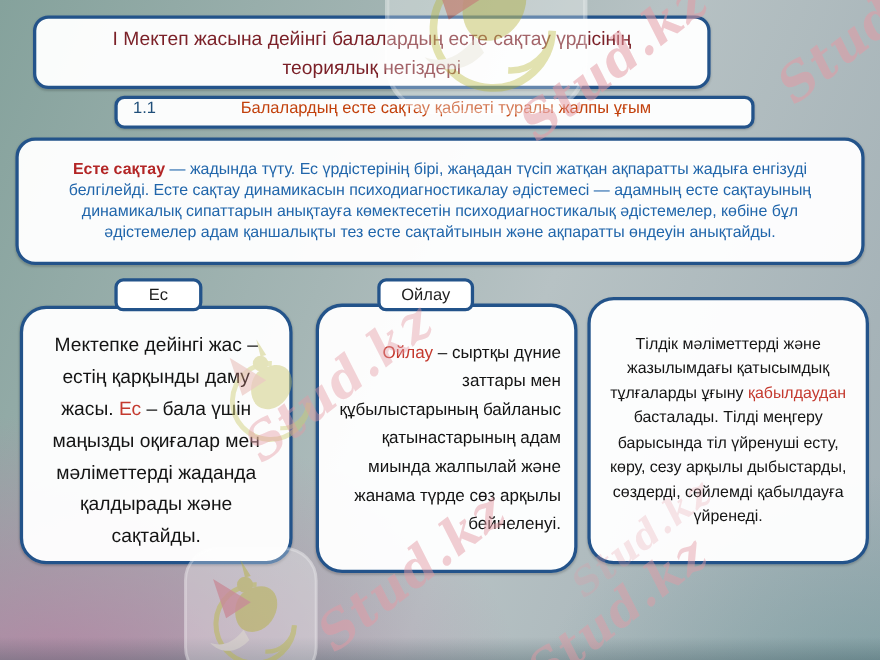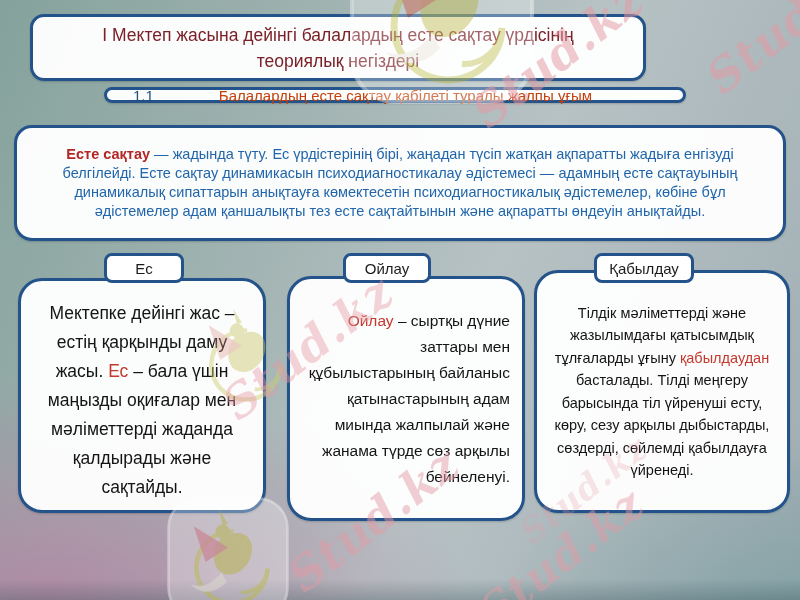--- a/index.html
+++ b/index.html
@@ -39,22 +39,22 @@
     box-shadow:0 1px 2px rgba(0,0,0,0.18);
   }
 
   .title-box {
     left:30px; top:14px; width:616px; height:67px; border-radius:14px; z-index:4;
     display:flex; align-items:center; justify-content:flex-end; padding:16px 34px;
   }
   .title { color:#7b2128; font-size:17.5px; line-height:26px; text-align:center; }
 
   .subtitle-box {
-    left:104px; top:87px; width:582px; height:16px; border-radius:9px; z-index:4;
-    display:flex; align-items:center; padding:0 26px;
+    left:104px; top:87px; width:582px; height:30px; border-radius:9px; z-index:4;
+    display:flex; align-items:flex-start; padding:0 14px;
   }
   .subnum  { color:#1f4e79; font-size:15px; flex:none; }
   .subtext { color:#c2410c; font-size:15px; flex:1; text-align:center; }
 
   .def-box {
     left:14px; top:125px; width:772px; height:116px; border-radius:18px; z-index:4;
     display:flex; align-items:center; justify-content:center; padding:4px 36px;
   }
   .def { margin:0; text-align:center; font-size:14.5px; line-height:19px; color:#2166ab; }
   .def-lead { color:#b32626; font-weight:bold; }
@@ -131,21 +131,20 @@
     <span class="subnum">1.1</span>
     <span class="subtext">Балалардың есте сақтау қабілеті туралы жалпы ұғым</span>
   </div>
 
   <div class="box def-box">
     <p class="def"><span class="def-lead">Есте сақтау</span><span> — жадында түту. Ес үрдістерінің бірі, жаңадан түсіп жатқан ақпаратты жадыға енгізуді белгілейді. Есте сақтау динамикасын психодиагностикалау әдістемесі — адамның есте сақтауының динамикалық сипаттарын анықтауға көмектесетін психодиагностикалық әдістемелер, көбіне бұл әдістемелер адам қаншалықты тез есте сақтайтынын және ақпаратты өндеуін анықтайды.</span></p>
   </div>
 
   <div class="tab tab1">Ес</div>
   <div class="tab tab2">Ойлау</div>
-  <div class="tab tab3">Қабылдау</div>
 
   <div class="box col col1">
     <p><span>Мектепке дейінгі жас – естің қарқынды даму жасы. </span><span class="hl">Ес</span><span> – бала үшін маңызды оқиғалар мен мәліметтерді жаданда қалдырады және сақтайды.</span></p>
   </div>
   <div class="box col col2">
     <p><span></span><span class="hl">Ойлау</span><span> – сыртқы дүние заттары мен құбылыстарының байланыс қатынастарының адам миында жалпылай және жанама түрде сөз арқылы бейнеленуі.</span></p>
   </div>
   <div class="box col col3">
     <p><span>Тілдік мәліметтерді және жазылымдағы қатысымдық тұлғаларды ұғыну </span><span class="hl">қабылдаудан</span><span> басталады. Тілді меңгеру барысында тіл үйренуші есту, көру, сезу арқылы дыбыстарды, сөздерді, сөйлемді қабылдауға үйренеді.</span></p>
   </div>

